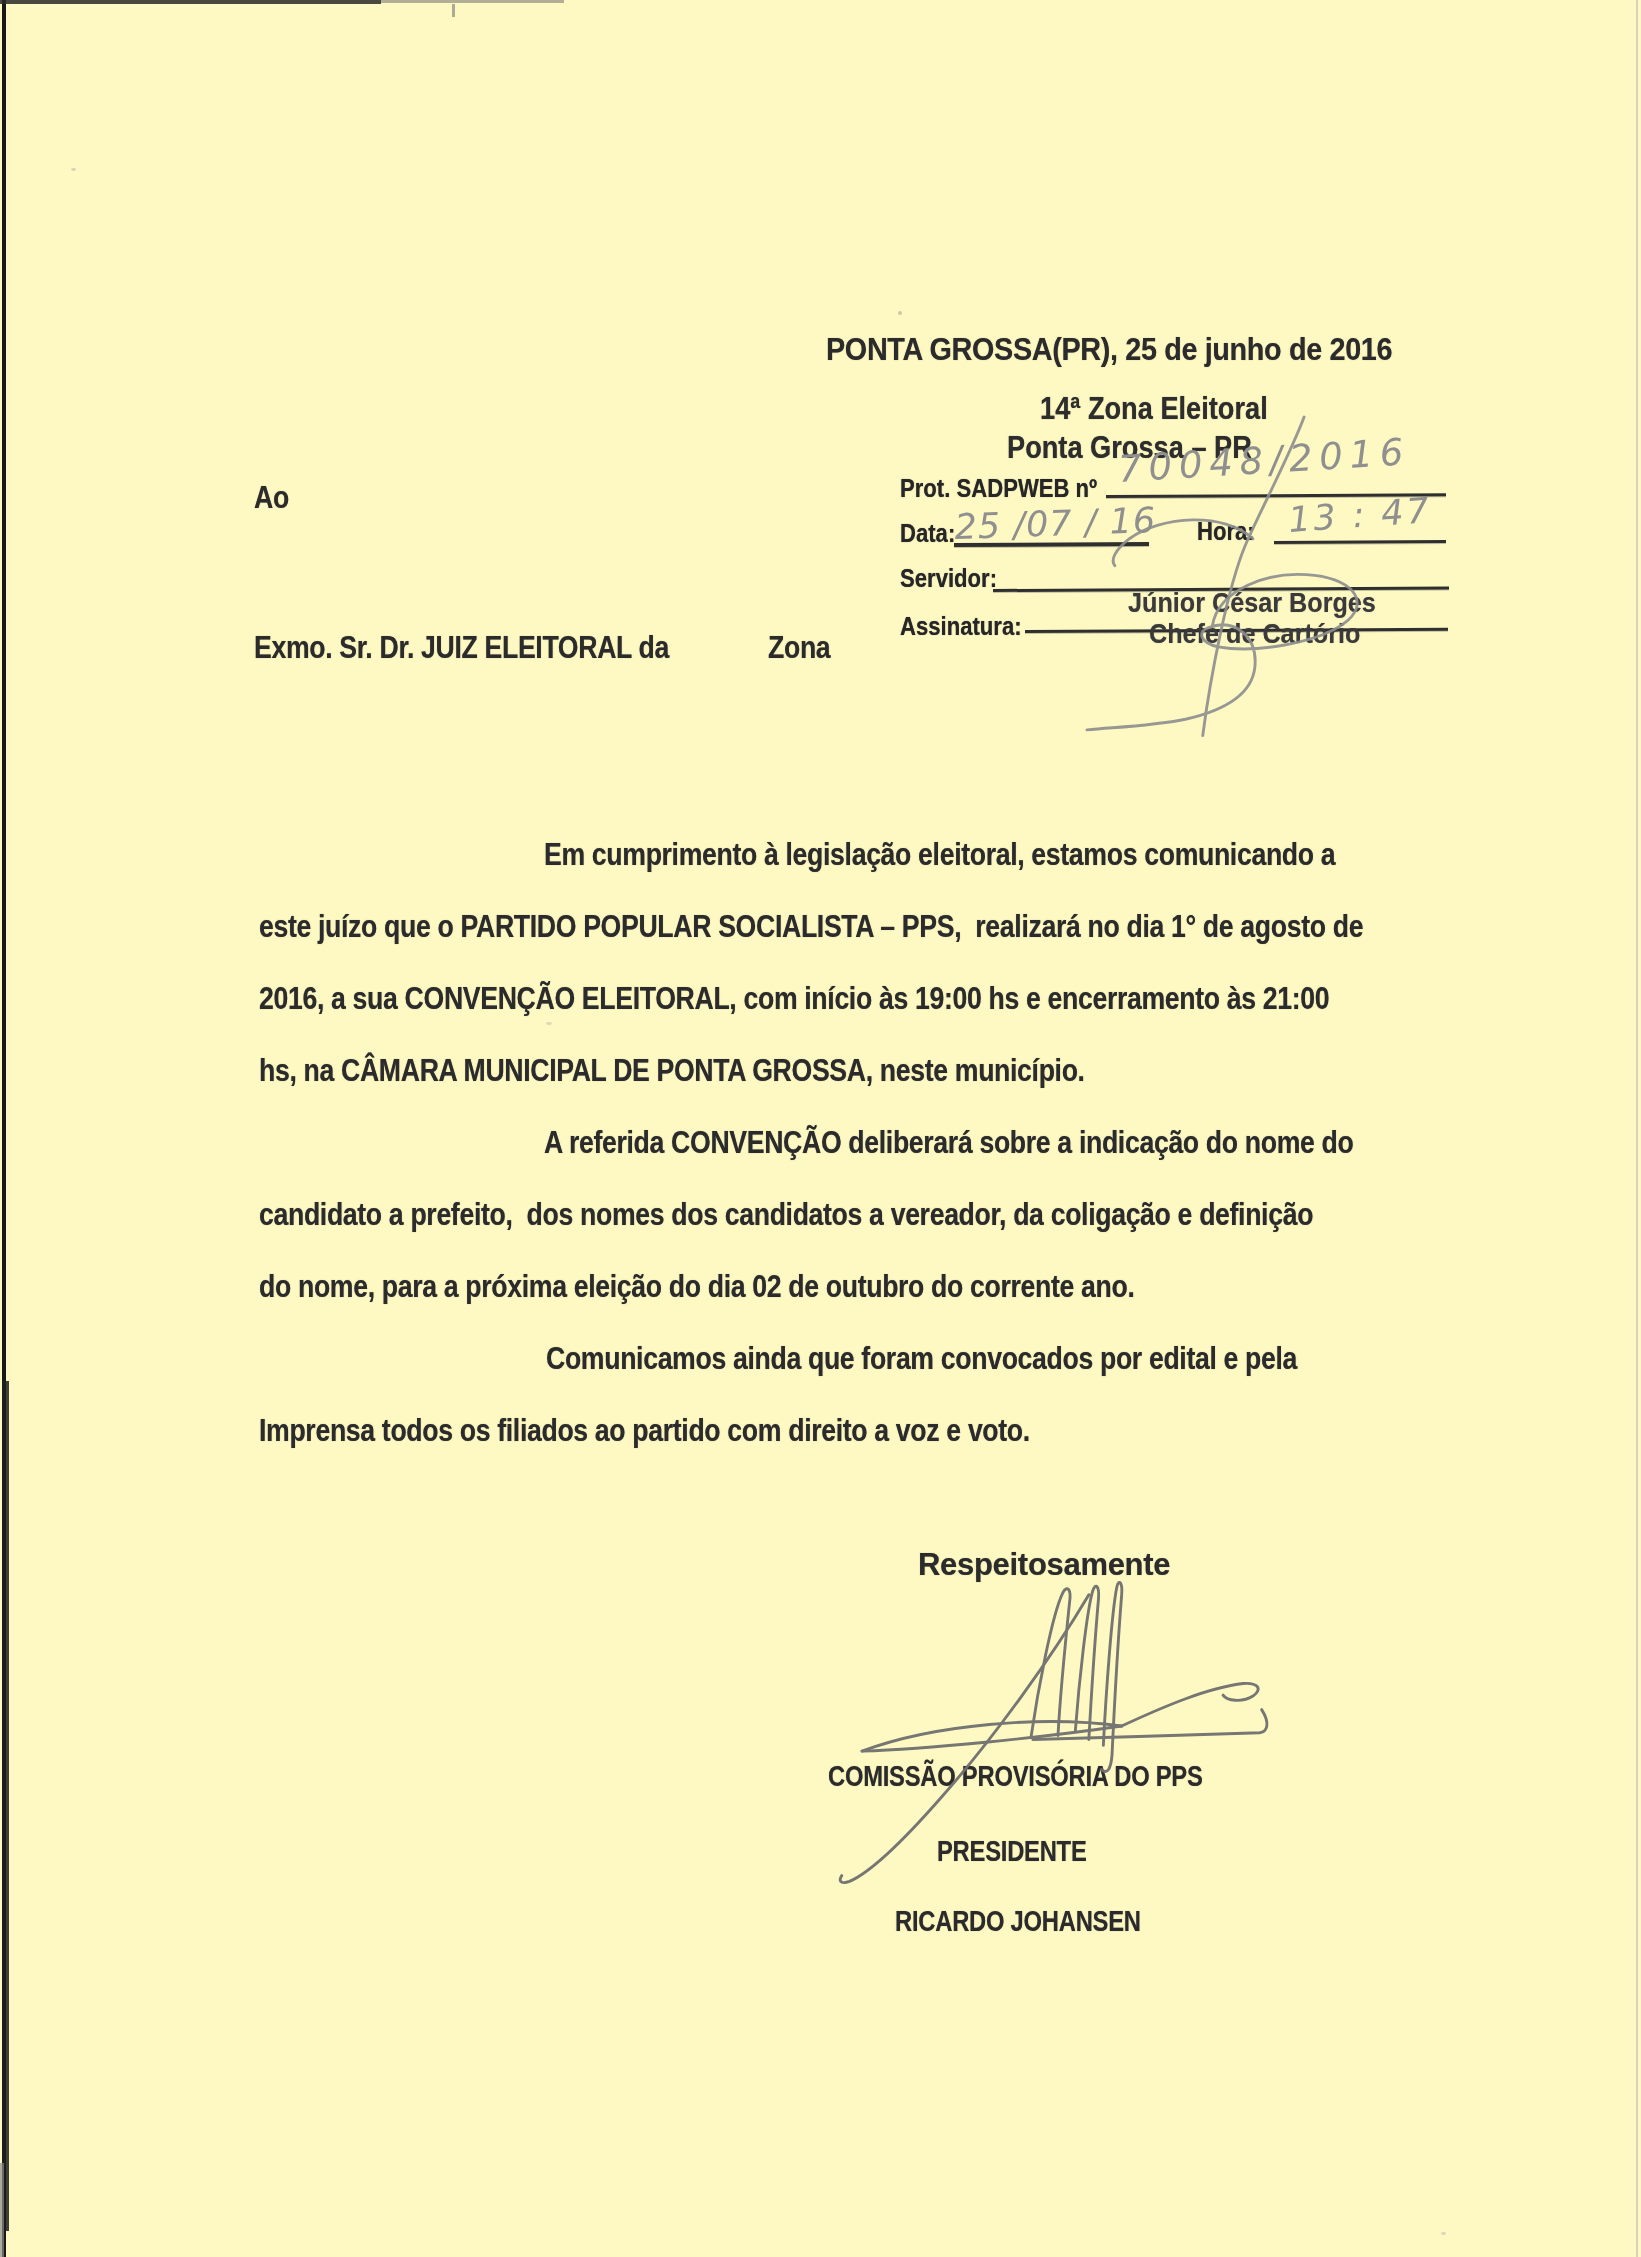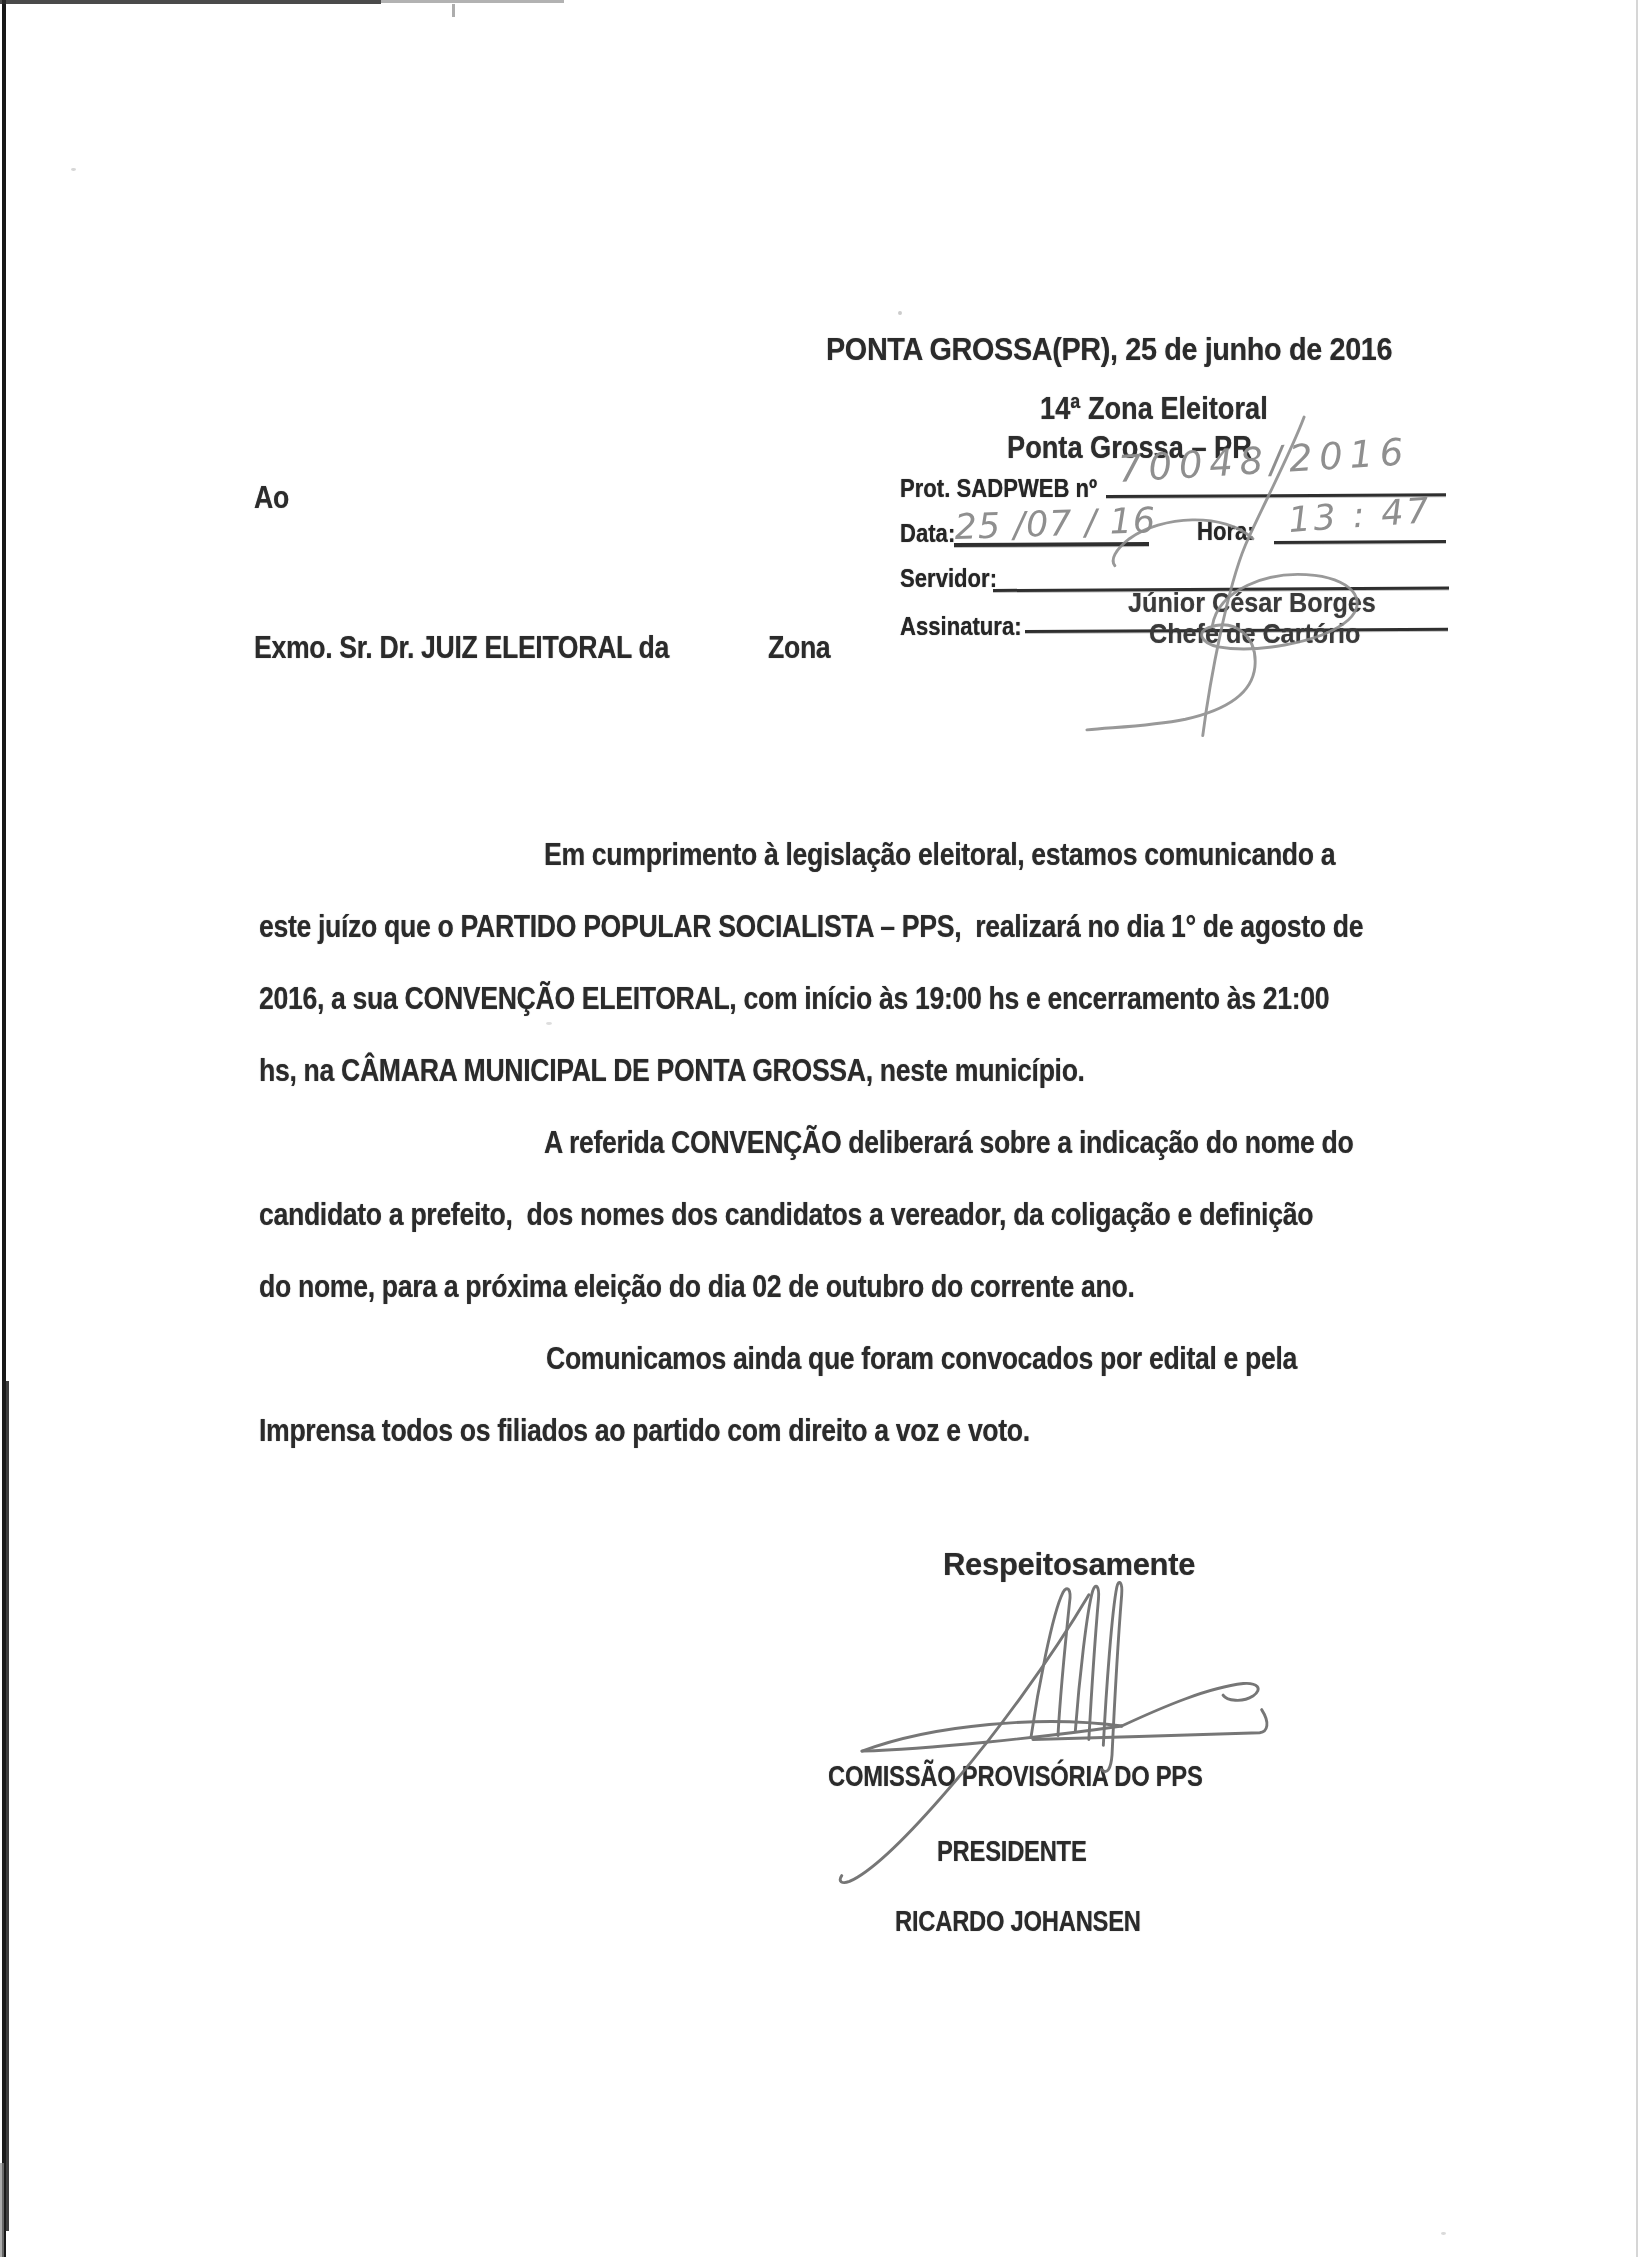--- a/index.html
+++ b/index.html
@@ -1,20 +1,20 @@
 <!DOCTYPE html>
 <html><head>
 <meta charset="utf-8">
 <style>
   html,body{margin:0;padding:0;background:#e8e8e8;}
   .page{
     position:relative;
     width:1641px;height:2257px;
     margin:0 auto;
-    background:#ffffff;
+    background:#fef9c3;
     overflow:hidden;
     font-family:"Liberation Sans",sans-serif;
   }
   
   .ln{
     position:absolute;
     white-space:pre;
     font-weight:600;
     color:#2b2b2b;
     font-size:31px;
@@ -117,21 +117,21 @@
   <div class="ln" style="left:259px;top:982px;">2016, a sua CONVENÇÃO ELEITORAL, com início às 19:00 hs e encerramento às 21:00</div>
   <div class="ln" style="left:259px;top:1054px;">hs, na CÂMARA MUNICIPAL DE PONTA GROSSA, neste município.</div>
 
   <div class="ln" style="left:544px;top:1126px;">A referida CONVENÇÃO deliberará sobre a indicação do nome do</div>
   <div class="ln" style="left:259px;top:1198px;">candidato a prefeito,  dos nomes dos candidatos a vereador, da coligação e definição</div>
   <div class="ln" style="left:259px;top:1270px;">do nome, para a próxima eleição do dia 02 de outubro do corrente ano.</div>
 
   <div class="ln" style="left:546px;top:1342px;">Comunicamos ainda que foram convocados por edital e pela</div>
   <div class="ln" style="left:259px;top:1414px;">Imprensa todos os filiados ao partido com direito a voz e voto.</div>
 
-  <div class="ln sx100" style="left:943px;top:1548px;">Respeitosamente</div>
+  <div class="ln sx100" style="left:918px;top:1548px;">Respeitosamente</div>
   <div class="ln caps" style="left:828px;top:1761px;">COMISSÃO PROVISÓRIA DO PPS</div>
   <div class="ln caps" style="left:937px;top:1836px;">PRESIDENTE</div>
   <div class="ln caps" style="left:895px;top:1906px;">RICARDO JOHANSEN</div>
 
   <svg class="sig" width="1641" height="2257" viewBox="0 0 1700 2338">
 
     <g stroke="#8e8e8e" stroke-width="3" fill="none" stroke-linecap="round" stroke-linejoin="round" opacity="0.9">
       <path d="M 1351,432 C 1336,472 1305,530 1290,565 C 1272,608 1254,700 1246,762"></path>
       <path d="M 1298,558 C 1268,530 1203,534 1170,558 C 1155,570 1150,580 1155,586"></path>
       <path d="M 1256,648 C 1262,612 1312,590 1362,596 C 1404,601 1420,626 1392,646 C 1364,666 1300,677 1262,670 C 1243,666 1240,654 1252,650 C 1280,640 1303,660 1300,691 C 1297,719 1268,736 1228,745 C 1193,752 1158,753 1126,756"></path>

